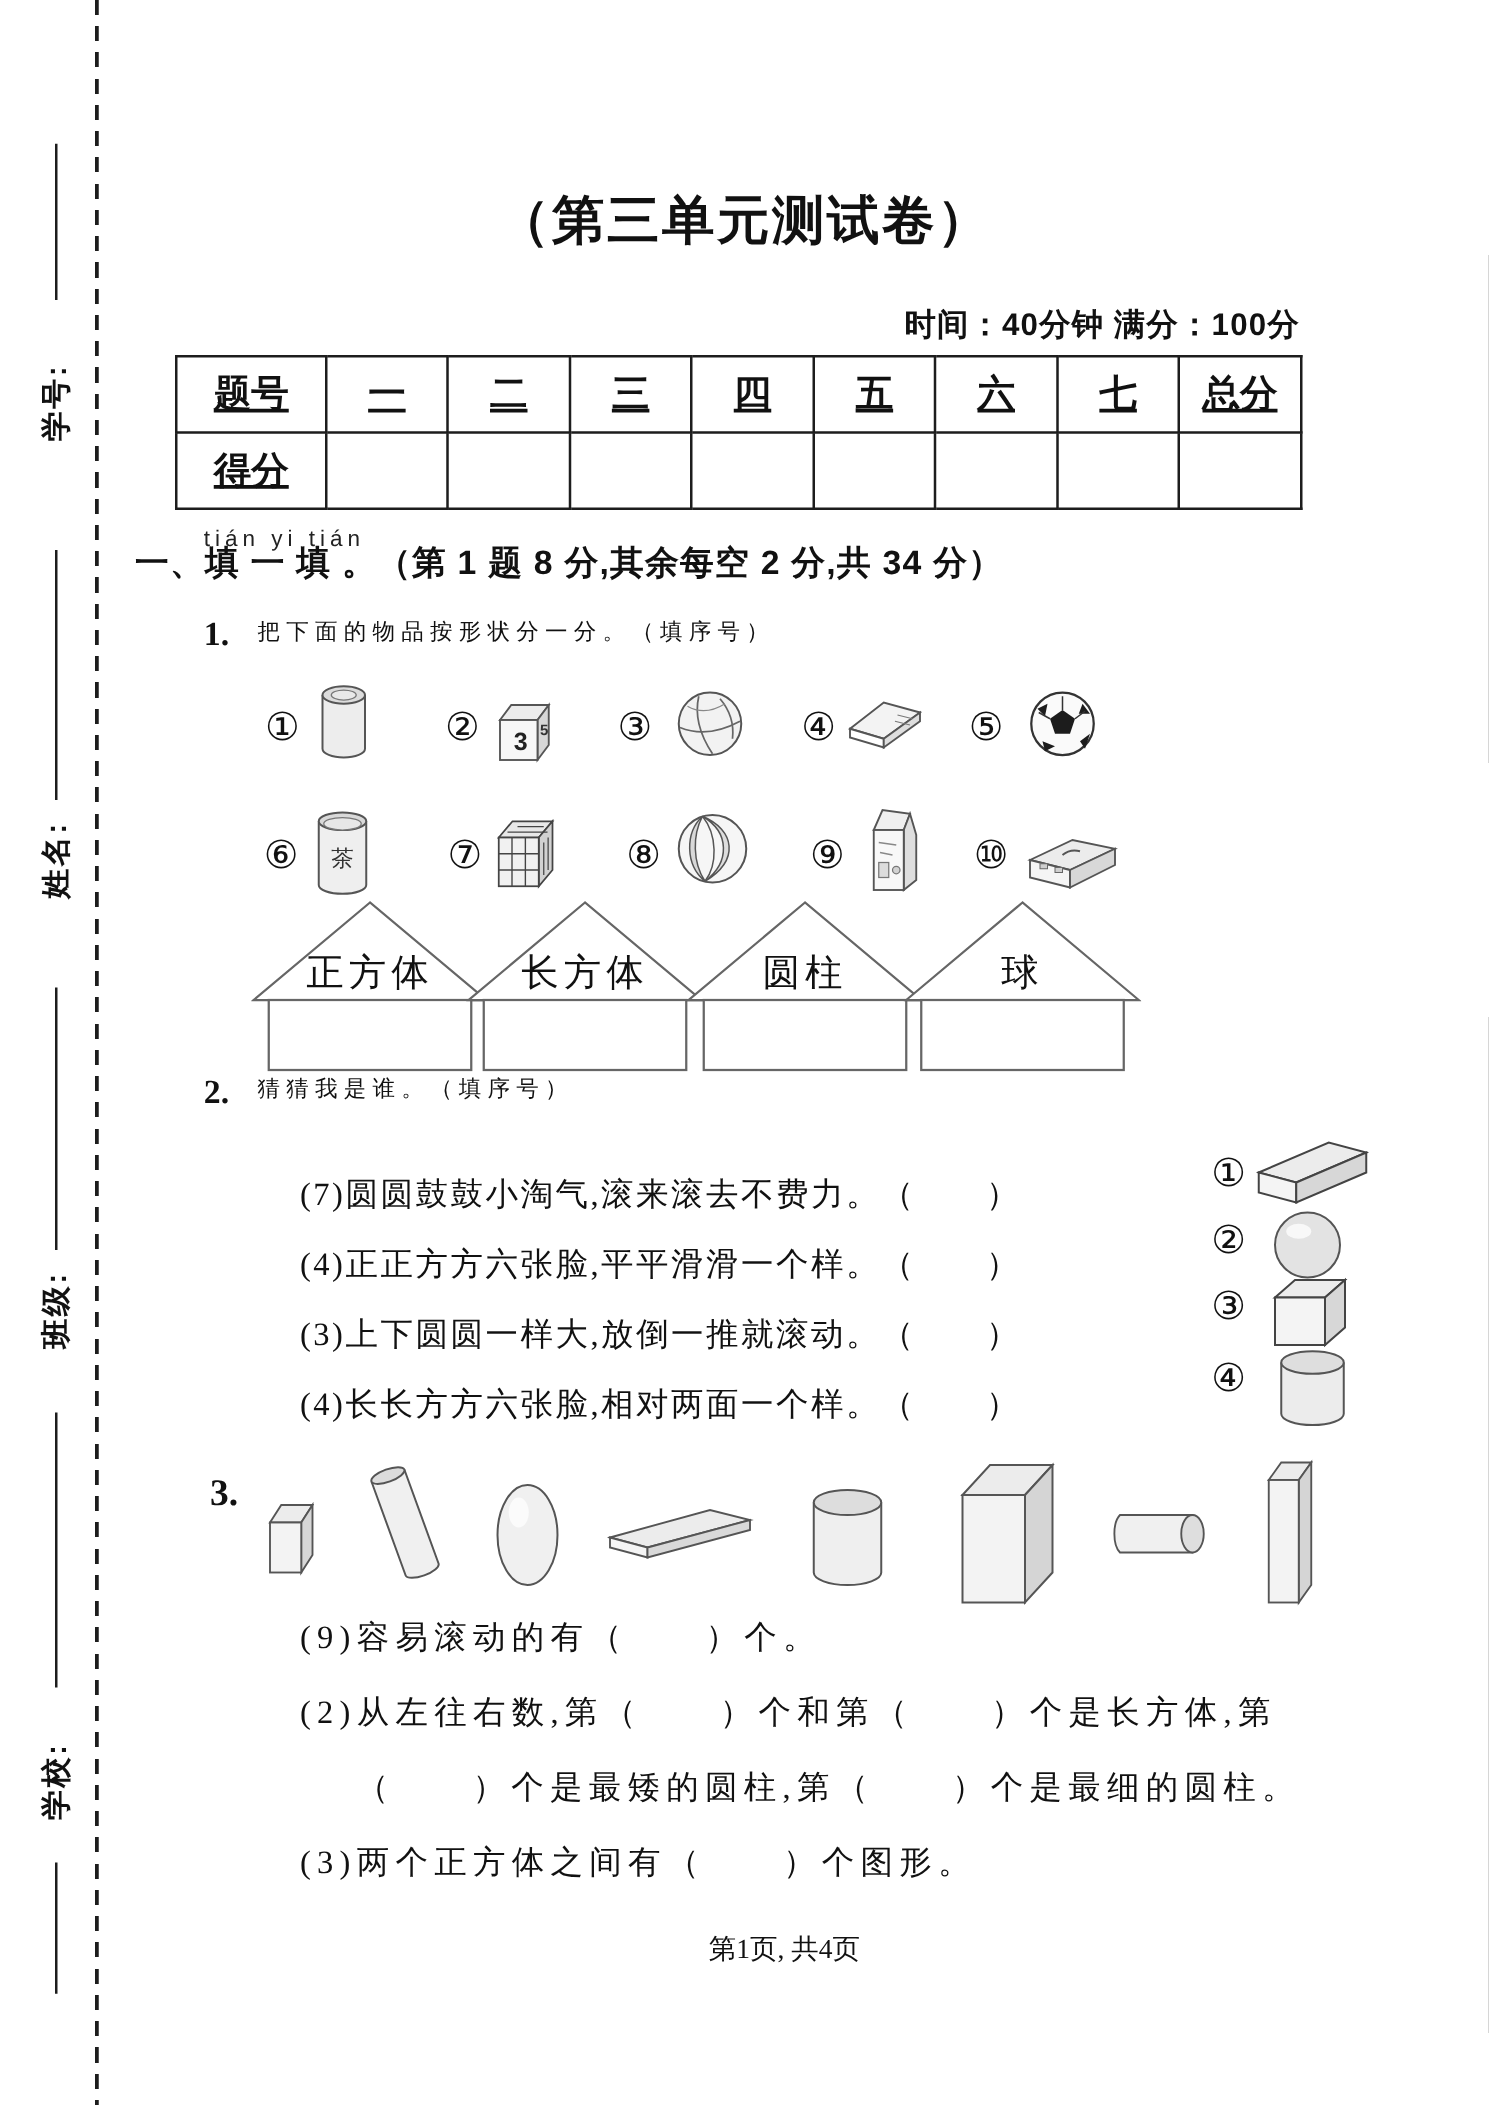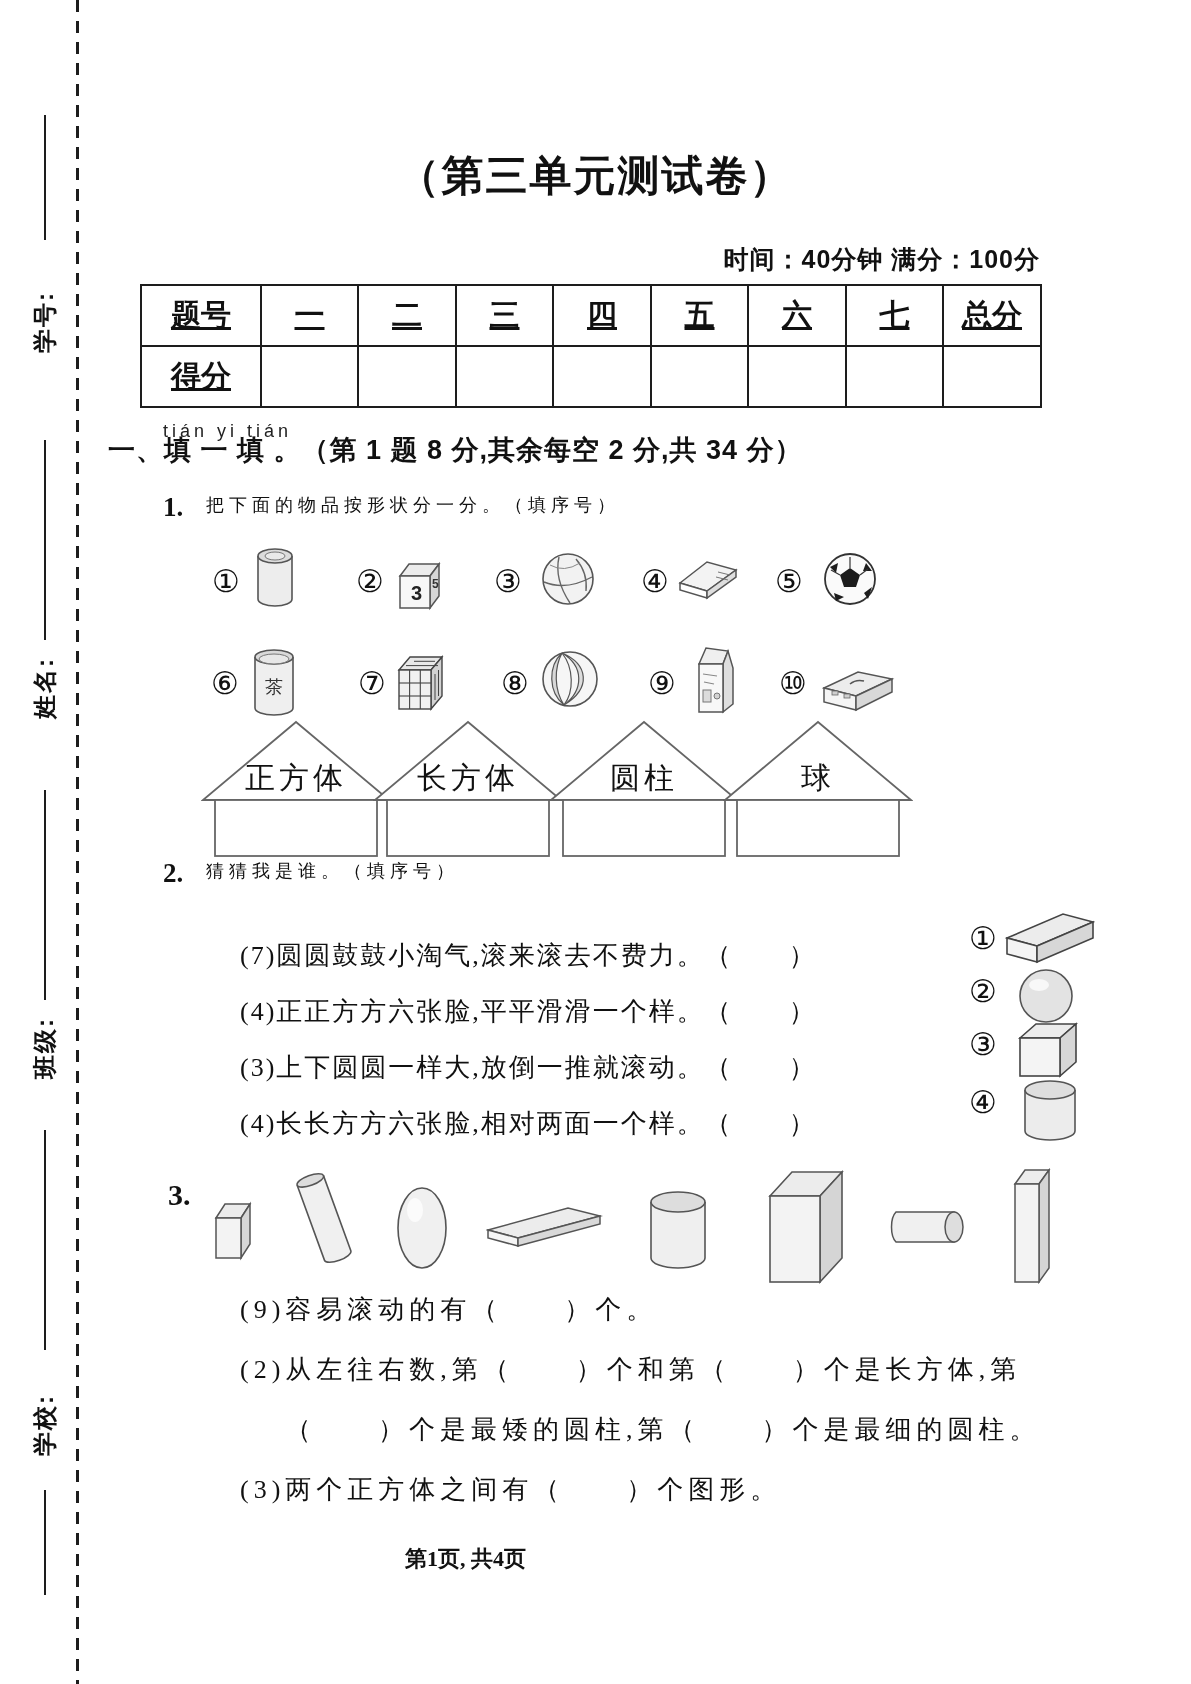--- a/index.html
+++ b/index.html
@@ -19,21 +19,21 @@
   table.score td{border:2px solid #1d1d1d;height:57px;text-align:center;vertical-align:middle;
     font-family:"Liberation Serif","DejaVu Serif",serif;font-size:30px;font-weight:bold;}
   .pinyin{left:163px;top:405px;font-size:18px;color:#222;letter-spacing:4px;margin-top:16px;}
   .sechead{left:108px;top:432px;font-size:27px;font-weight:bold;letter-spacing:1px;}
   .qnum{font-size:27px;font-weight:bold;}
   .qtext{font-size:18px;letter-spacing:5px;}
   .cnum{font-size:31px;}
   .riddle{font-size:26px;letter-spacing:2px;}
   .q3line{font-size:26px;letter-spacing:5px;}
   .houselabel{width:190px;text-align:center;font-size:30px;font-weight:normal;letter-spacing:4px;}
-  .footer{left:405px;top:1544px;width:300px;text-align:left;font-size:22px;font-weight:bold;}
+  .footer{left:388px;top:1544px;width:300px;text-align:right;font-size:22px;}
   svg{display:block;}
 </style>
 </head>
 <body>
 
 <div id="page">
 
   <div class="a dashline"></div>
   <div class="a sideline" style="top:115px;height:125px;"></div>
   <div class="a sidelabel sans" style="top:307px;">学号:</div>

